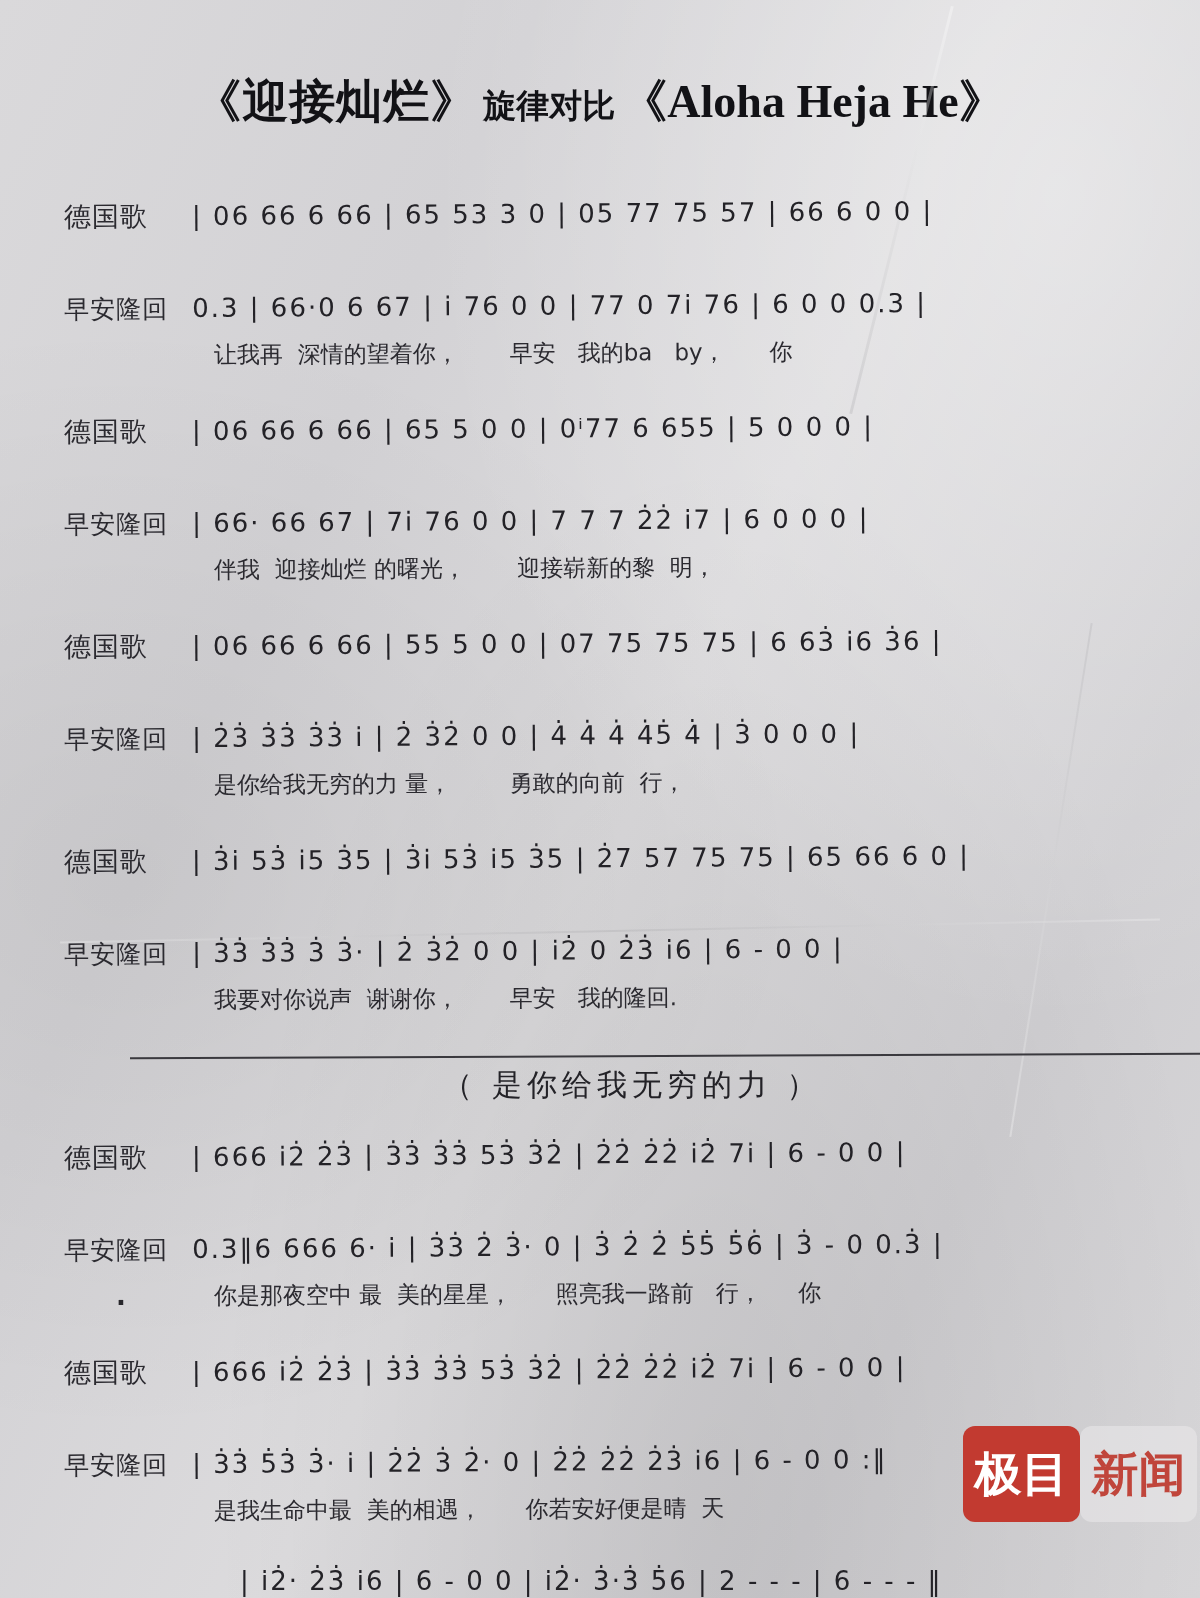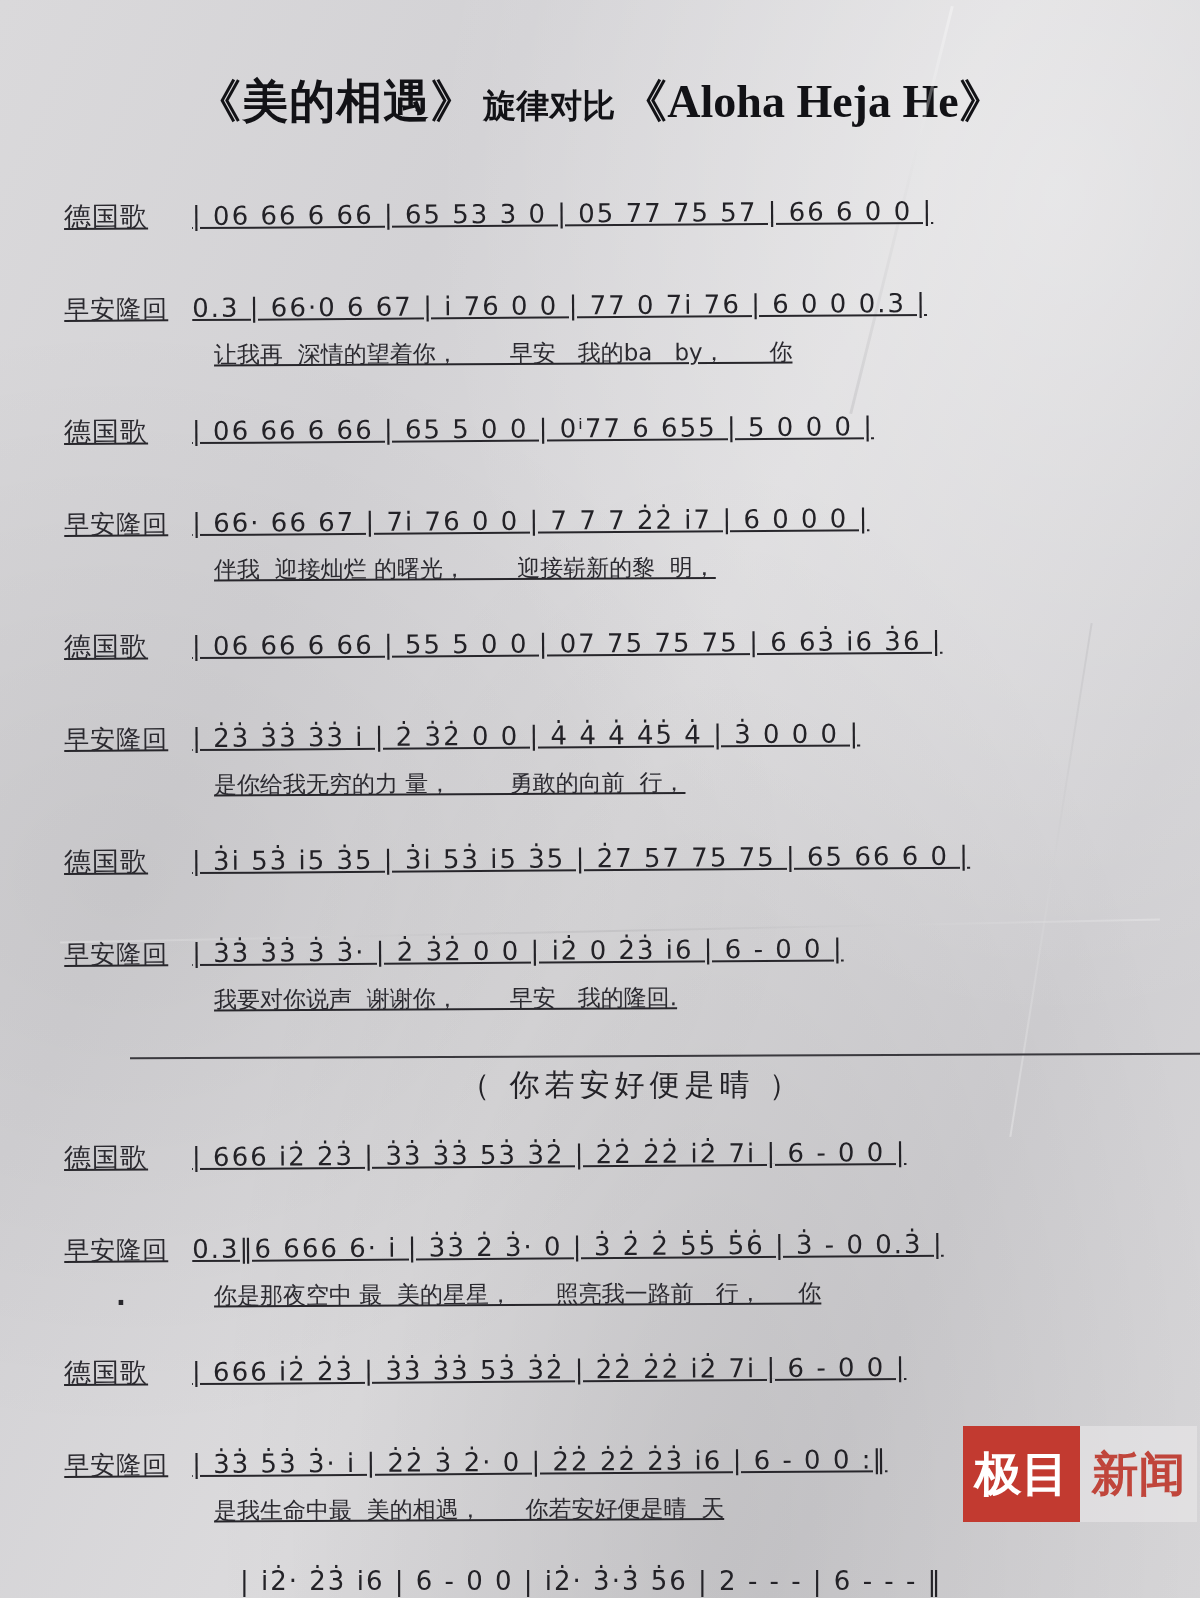--- a/index.html
+++ b/index.html
@@ -24,55 +24,55 @@
     background:linear-gradient(to bottom, rgba(120,120,125,.28), rgba(255,255,255,.6)); }
 
   .title { text-align:center; padding-top:50px; font-family:"Liberation Serif", serif;
            font-weight:bold; color:#121216; white-space:nowrap; }
   .title .zh { font-size:46px; letter-spacing:1px; }
   .title .mid { font-size:33px; margin:8px 6px; }
   .title .en { font-size:46px; }
 
   .score { padding:40px 0 0 64px; }
 
-  .system { margin-bottom:42px; position:relative;text-decoration:underline; }
+  .system { margin-bottom:42px; position:relative; }
   .noterow { display:flex; align-items:baseline; margin-bottom:15px; transform:rotate(-0.4deg); }
   .rowlabel { flex:0 0 128px; font-size:27px; color:#2b2a30; letter-spacing:1px; white-space:nowrap; }
   .rowlabel.small { font-size:25px;margin-top:43px; }
   .notes { font-size:26px; letter-spacing:2px; white-space:pre; color:#232227; }
   .lyricrow { margin-left:150px; font-size:23px; white-space:pre; color:#2b2a30;
               transform:rotate(-0.3deg); margin-top:4px; }
 
   .divider { width:1075px; margin:14px 0 8px 66px; border:none;
              border-top:2.5px solid #3a393e; transform:rotate(-0.25deg); }
   .section-heading { text-align:center; font-size:30px; letter-spacing:5px;
                      margin:4px 0 30px; color:#232227; }
 
   .margin-mark { position:absolute; left:52px; bottom:-2px; font-size:26px; font-weight:bold; }
 
   .finale { margin-left:176px; margin-top:6px; }
   .finale .notes { font-size:26px; }
   .finale .lyricrow { margin-left:18px; margin-top:14px; }
 
   .watermark { position:absolute; right:3px; bottom:76px; display:flex; }
   .wm { width:117px; height:96px; display:flex; align-items:center; justify-content:center;
-        font-size:47px; font-weight:bold; font-family:"DejaVu Sans", sans-serif; }
+        font-size:47px; font-weight:bold; font-family:"DejaVu Sans", sans-serif;border-radius:12px; }
   .wm1 { background:#c23a30; color:#ffffff; }
   .wm2 { background:rgba(235,233,235,.55); color:#c0453b; }
 </style>
 </head>
 <body>
 
 <div class="page">
 
   <div class="crease c1"></div>
   <div class="crease c2"></div>
   <div class="crease c3"></div>
 
-  <h1 class="title"><span class="zh">《美的相遇》</span><span class="mid">旋律对比</span><span class="en">《Aloha Heja He》</span></h1>
+  <h1 class="title"><span class="zh">《迎接灿烂》</span><span class="mid">旋律对比</span><span class="en">《Aloha Heja He》</span></h1>
 
   <div class="score">
 
     <div class="system">
       <div class="noterow">
         <span class="rowlabel">德国歌</span>
         <span class="notes">| 06 66 6 66 | 65 53 3 0 | 05 77 75 57 | 66 6 0 0 |</span>
       </div>
       <div class="noterow">
         <span class="rowlabel small">早安隆回</span>
@@ -111,21 +111,21 @@
         <span class="notes">| 3̇i 53̇ i5 3̇5 | 3̇i 53̇ i5 3̇5 | 2̇7 57 75 75 | 65 66 6 0 |</span>
       </div>
       <div class="noterow">
         <span class="rowlabel small">早安隆回</span>
         <span class="notes">| 3̇3̇ 3̇3̇ 3̇ 3̇· | 2̇ 3̇2̇ 0 0 | i2̇ 0 2̇3̇ i6 | 6 - 0 0 |</span>
       </div>
       <div class="lyricrow">我要对你说声  谢谢你，       早安   我的隆回.</div>
     </div>
 
     <hr class="divider">
-    <div class="section-heading">（ 你若安好便是晴 ）</div>
+    <div class="section-heading">（ 是你给我无穷的力 ）</div>
 
     <div class="system">
       <div class="noterow">
         <span class="rowlabel">德国歌</span>
         <span class="notes">| 666 i2̇ 2̇3̇ | 3̇3̇ 3̇3̇ 53̇ 3̇2̇ | 2̇2̇ 2̇2̇ i2̇ 7i | 6 - 0 0 |</span>
       </div>
       <div class="noterow">
         <span class="rowlabel small">早安隆回</span>
         <span class="notes">0.3‖6 666 6· i | 3̇3̇ 2̇ 3̇· 0 | 3̇ 2̇ 2̇ 5̇5̇ 5̇6̇ | 3̇ - 0 0.3̇ |</span>
       </div>

